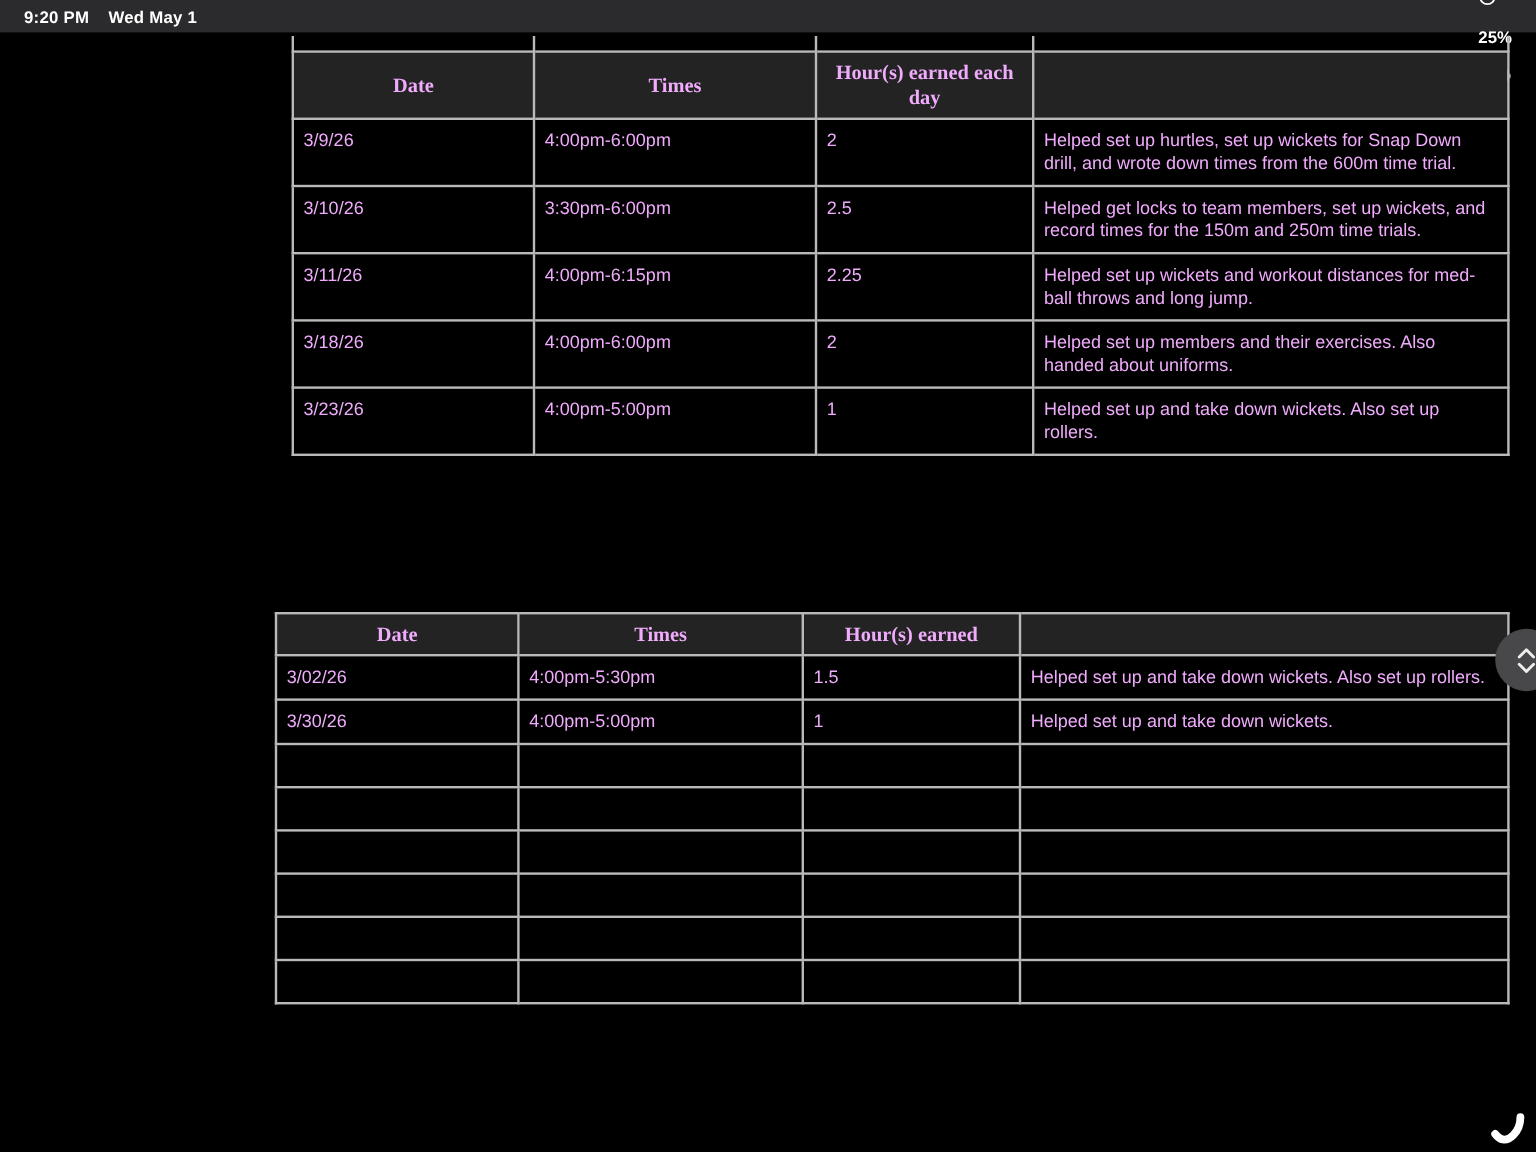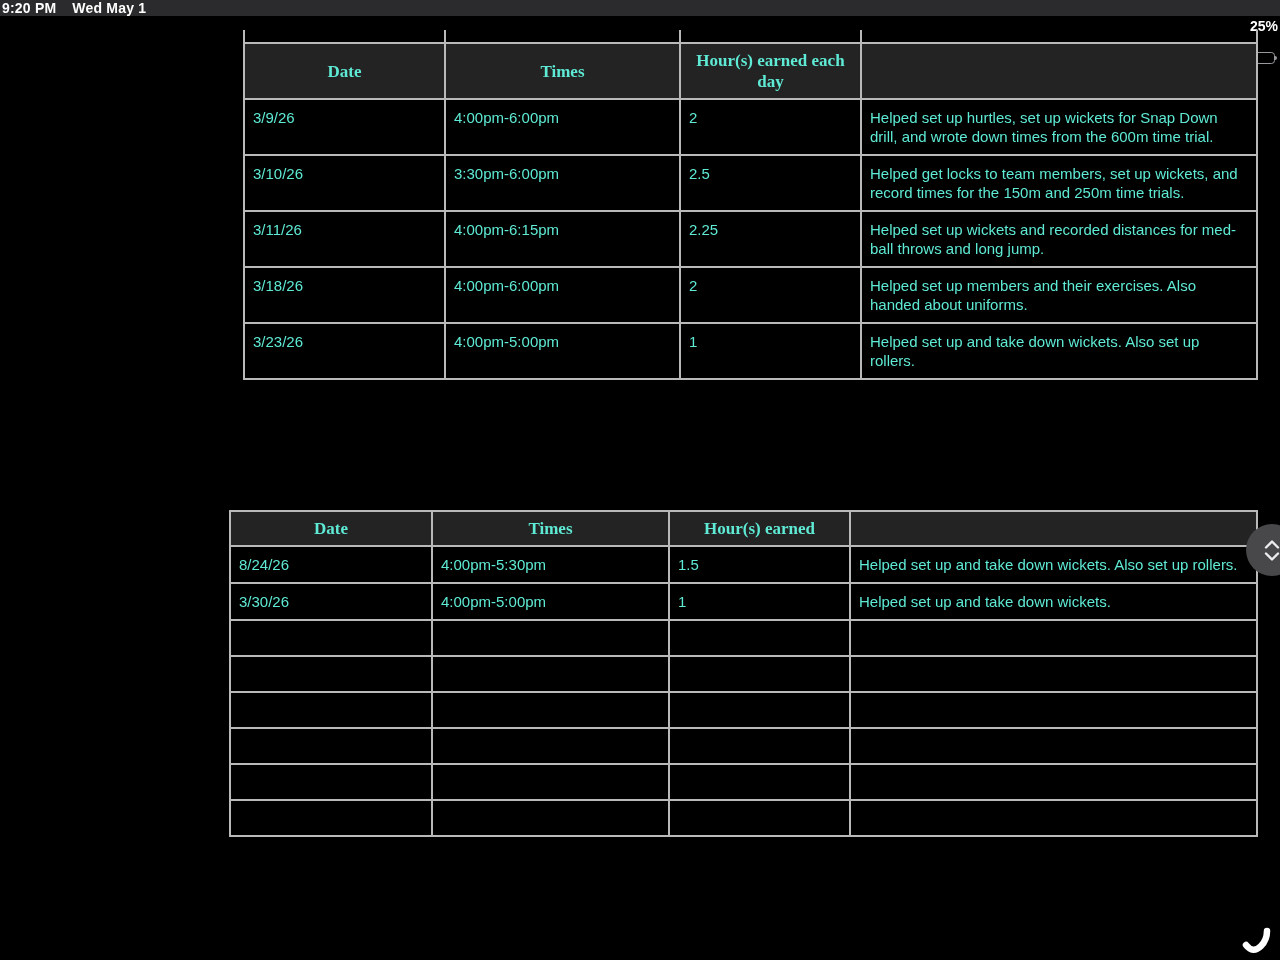--- a/index.html
+++ b/index.html
@@ -9,26 +9,26 @@
     height: 960px;
     background: #000;
     overflow: hidden;
     font-family: "Liberation Sans", sans-serif;
   }
   .stage { position: absolute; top: 0; left: 0; width: 1280px; height: 960px; }
 
   
   .statusbar {
     position: absolute; top: 0; left: 0;
-    width: 1280px; height: 16px;
+    width: 1280px; height: 27px;
     background: #2b2b2d;
     color: #fff;
     display: flex; align-items: center; justify-content: space-between;
     box-sizing: border-box;
-    padding: 0 2px;
+    padding: 0 20px;
     font-size: 14px;
   }
   .sb-left { display: flex; align-items: center; gap: 16px; font-weight: 700; letter-spacing: .2px; }
   .sb-right { display: flex; align-items: flex-start; gap: 18px; font-weight: 600; flex-direction: column; }
   .sb-icon { display: inline-flex; align-items: center; }
   .battery {
     position: relative; width: 25px; height: 12px;
     border: 1px solid #9a9a9e; border-radius: 3.5px;
     box-sizing: border-box; background: transparent;
   }
@@ -40,21 +40,21 @@
   .battery .nub {
     position: absolute; right: -3px; top: 3px;
     width: 2px; height: 4.5px;
     background: #9a9a9e; border-radius: 0 2px 2px 0;
   }
 
   
   table {
     border-collapse: collapse;
     table-layout: fixed;
-    color: #5eead4;
+    color: #f0abfc;
   }
   td, th {
     border: 2px solid #b9b9b9;
     vertical-align: top;
     text-align: left;
     padding: 8px 10px 8px 8px;
     font-size: 15px;
     line-height: 19px;
     overflow: hidden;
     word-wrap: break-word;
@@ -160,21 +160,21 @@
       <tr>
         <td>3/10/26</td>
         <td>3:30pm-6:00pm</td>
         <td>2.5</td>
         <td>Helped get locks to team members, set up wickets, and record times for the 150m and 250m time trials.</td>
       </tr>
       <tr>
         <td>3/11/26</td>
         <td>4:00pm-6:15pm</td>
         <td>2.25</td>
-        <td>Helped set up wickets and recorded distances for med-ball throws and long jump.</td>
+        <td>Helped set up wickets and workout distances for med-ball throws and long jump.</td>
       </tr>
       <tr>
         <td>3/18/26</td>
         <td>4:00pm-6:00pm</td>
         <td>2</td>
         <td>Helped set up members and their exercises. Also handed about uniforms.</td>
       </tr>
       <tr>
         <td>3/23/26</td>
         <td>4:00pm-5:00pm</td>
@@ -194,21 +194,21 @@
           <col style="width:407px">
       </colgroup>
       <tbody>
           <tr>
         <th>Date</th>
         <th>Times</th>
         <th>Hour(s) earned</th>
         <th></th>
       </tr>
       <tr>
-        <td>8/24/26</td>
+        <td>3/02/26</td>
         <td>4:00pm-5:30pm</td>
         <td>1.5</td>
         <td>Helped set up and take down wickets. Also set up rollers.</td>
       </tr>
       <tr>
         <td>3/30/26</td>
         <td>4:00pm-5:00pm</td>
         <td>1</td>
         <td>Helped set up and take down wickets.</td>
       </tr>

